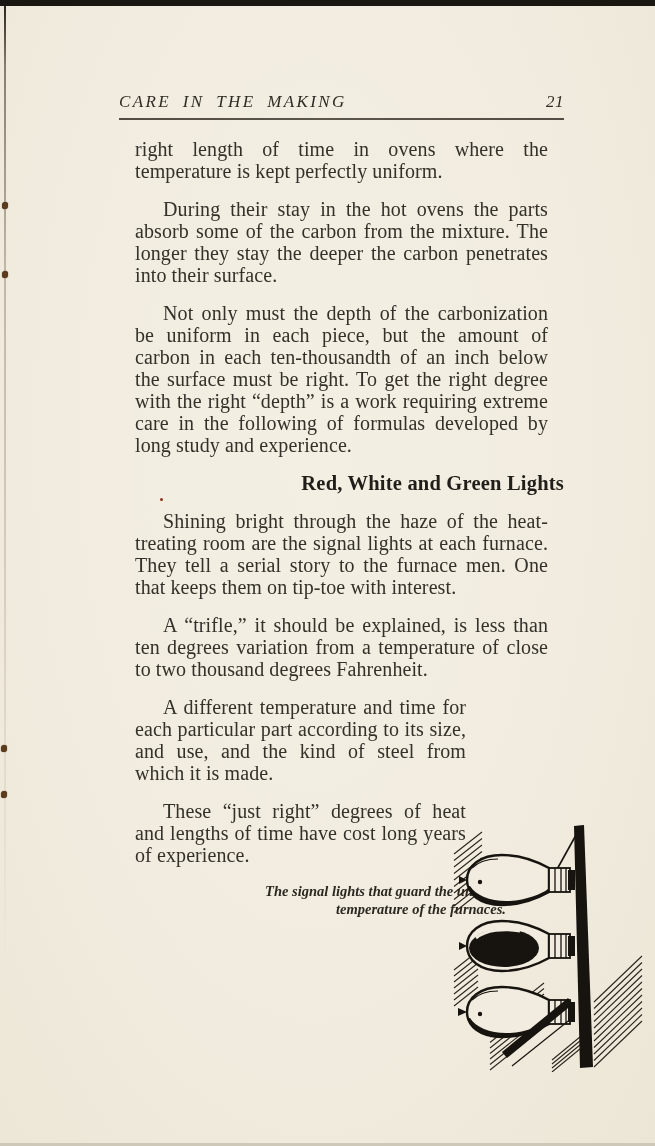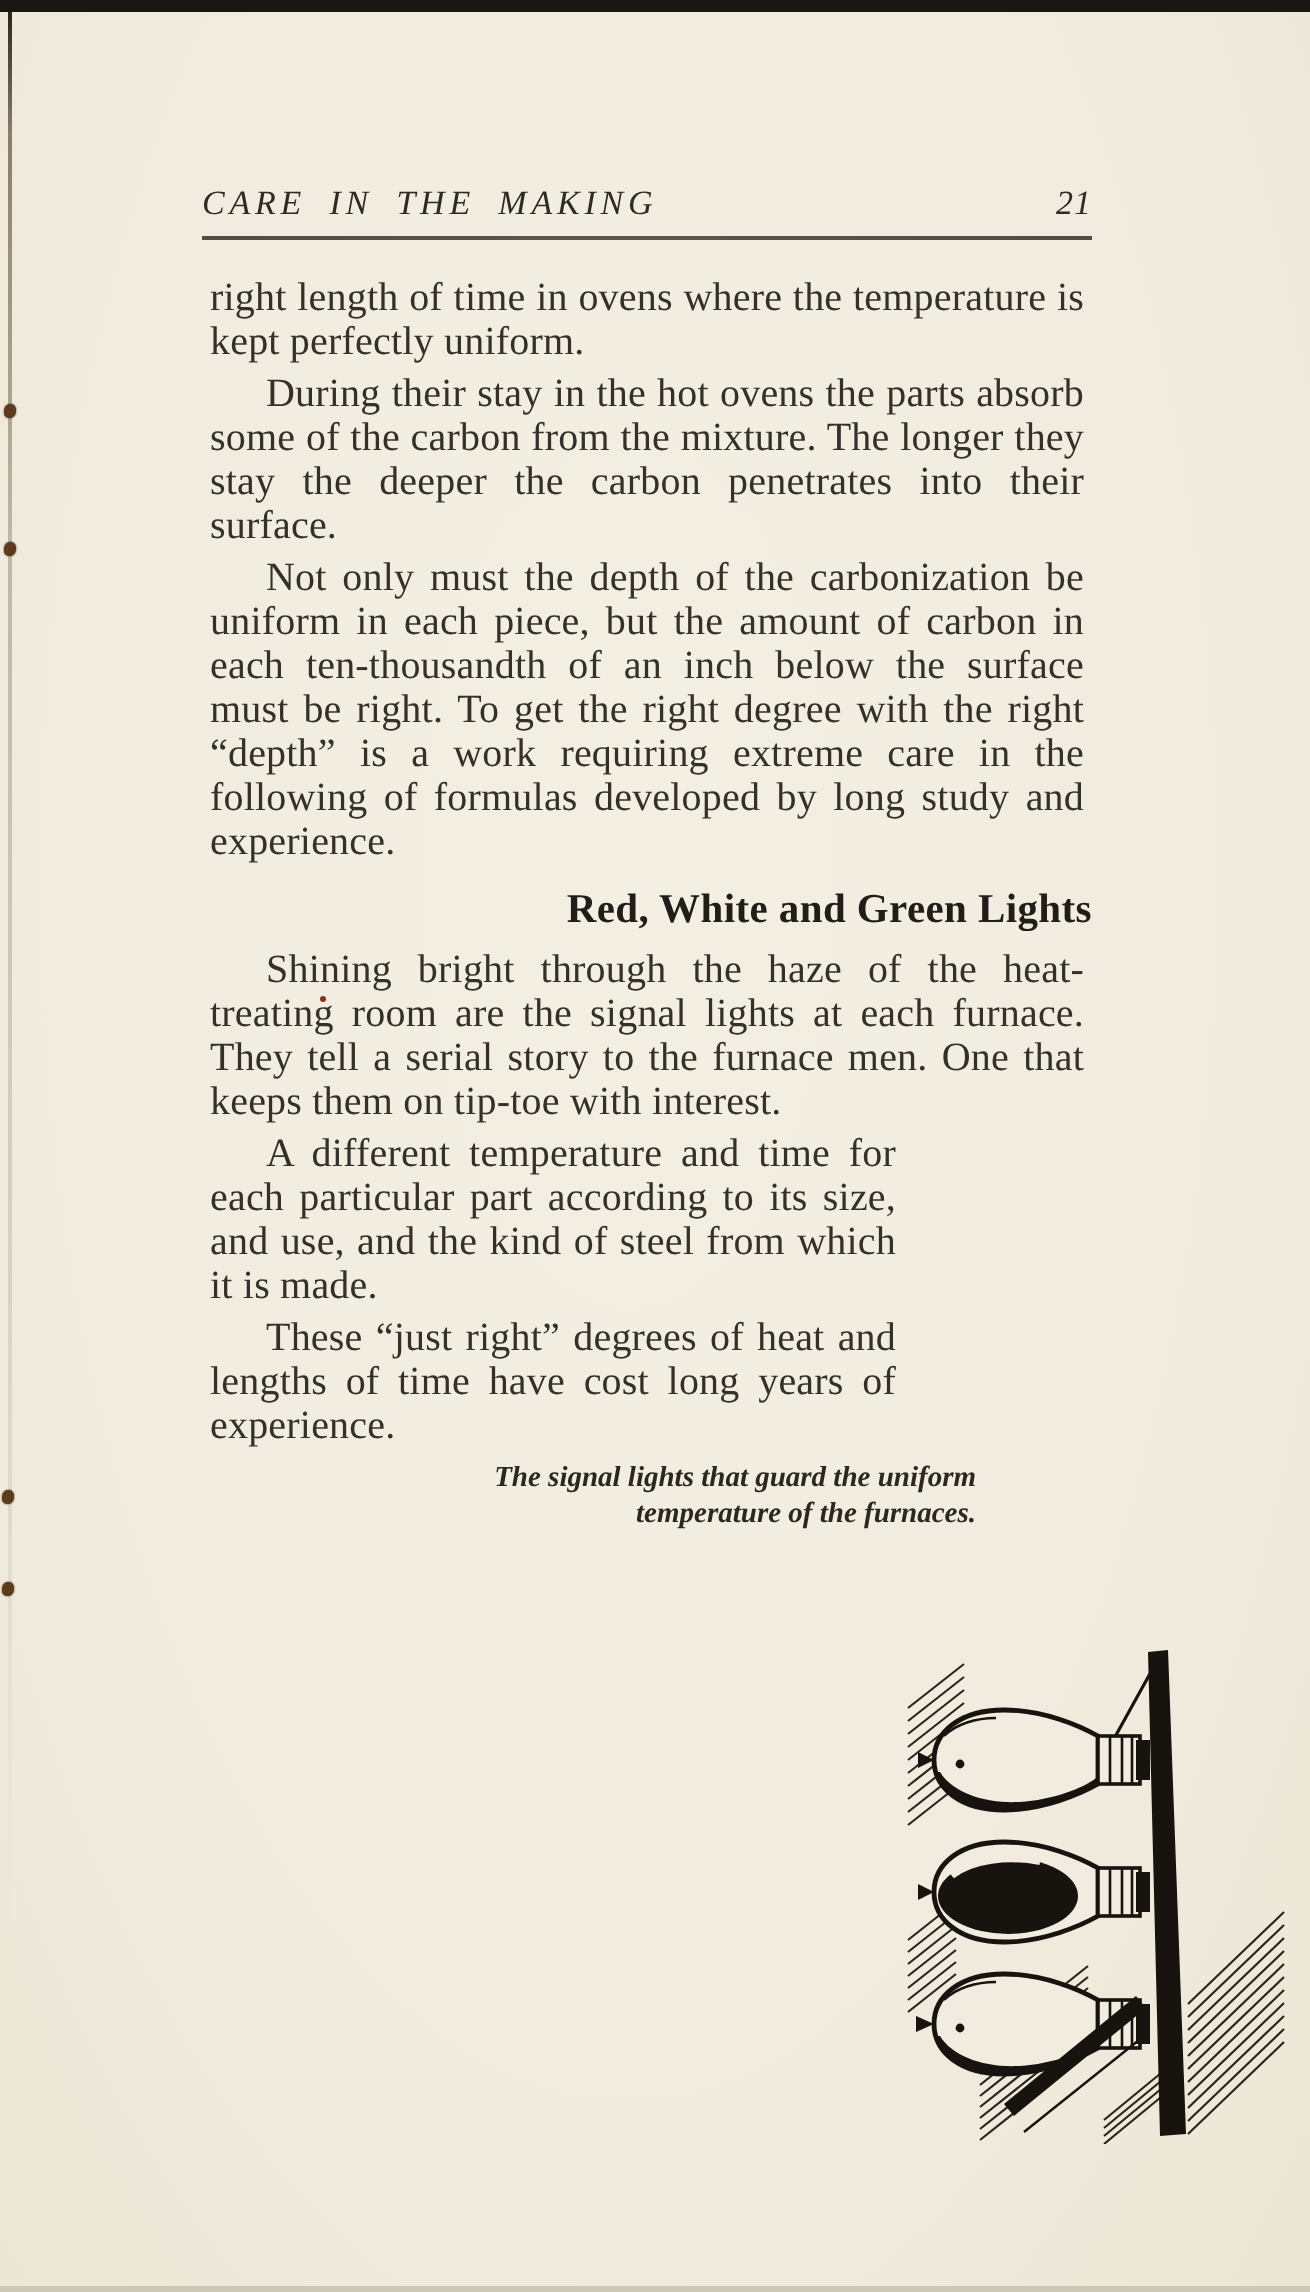--- a/index.html
+++ b/index.html
@@ -20,29 +20,29 @@
       #2c261e 0px, rgba(80,68,50,0.65) 60px, rgba(110,98,76,0.38) 260px,
       rgba(130,118,96,0.25) 560px, rgba(150,140,118,0.12) 800px, rgba(150,140,118,0) 100%);
   }
   .stitch { position: absolute; width: 6px; height: 7px; border-radius: 50% 40% 50% 40%; background: #5d3b1d; box-shadow: 0 0 1px #3c250f; }
   .stitch.s1 { left: 2px; top: 202px; }
   .stitch.s2 { left: 2px; top: 271px; }
   .stitch.s3 { left: 1px; top: 745px; }
   .stitch.s4 { left: 1px; top: 791px; }
   .ink-speck { position: absolute; left: 160px; top: 498px; width: 3px; height: 3px; border-radius: 50%; background: #8a3020; }
 
-  .content { position: absolute; left: 101px; top: 92px; width: 445px; }
+  .content { position: absolute; left: 119px; top: 92px; width: 445px; }
   .running-head { display: flex; justify-content: space-between; align-items: baseline; color: #2f2b24; }
   .head-title { font-style: italic; font-size: 17px; letter-spacing: 2.4px; word-spacing: 5px; }
   .head-page { font-style: italic; font-size: 17px; letter-spacing: 0.5px; }
   .head-rule { height: 2px; margin-top: 6px; background: linear-gradient(to right, #514c44, #5c564d 45%, #514c44); }
 
   .body-text { margin-top: 18px; color: #34312a; }
   .body-text p {
-    margin: 4px; font-size: 20px; line-height: 22px;
+    margin: 16px; font-size: 20px; line-height: 22px;
     text-align: justify; text-indent: 28px; letter-spacing: 0.1px;
   }
   .body-text p.first { text-indent: 0; }
   .body-text p.narrow { margin-right: 98px; }
   .section-heading {
     margin: 12px 0 8px; font-size: 20.5px; line-height: 22px;
     font-weight: bold; text-align: right; color: #211e19; letter-spacing: 0.2px;
   }
   .caption {
     margin: 6px 58px 0 0; text-align: right;
@@ -74,20 +74,21 @@
 
     <div class="body-text">
 
       <p class="first">right length of time in ovens where the temperature is kept perfectly uniform.</p>
       <p>During their stay in the hot ovens the parts absorb some of the carbon from the mixture. The longer they stay the deeper the carbon penetrates into their surface.</p>
       <p>Not only must the depth of the carbonization be uniform in each piece, but the amount of carbon in each ten-thousandth of an inch below the surface must be right.  To get the right degree with the right “depth” is a work requiring extreme care in the following of formulas developed by long study and experience.</p>
 
       <h2 class="section-heading">Red, White and Green Lights</h2>
 
       <p>Shining bright through the haze of the heat-treating room are the signal lights at each furnace.  They tell a serial story to the furnace men. One that keeps them on tip-toe with interest.</p>
+      <p>A “trifle,” it should be explained, is less than ten degrees variation from a temperature of close to two thousand degrees Fahrenheit.</p>
 
 
       <p class="narrow">A different temperature and time for each particular part according to its size, and use, and the kind of steel from which it is made.</p>
       <p class="narrow">These “just right” degrees of heat and lengths of time have cost long years of experience.</p>
 
       <div class="caption">
         <div>The signal lights that guard the uniform</div>
         <div>temperature of the furnaces.</div>
       </div>
     </div>

